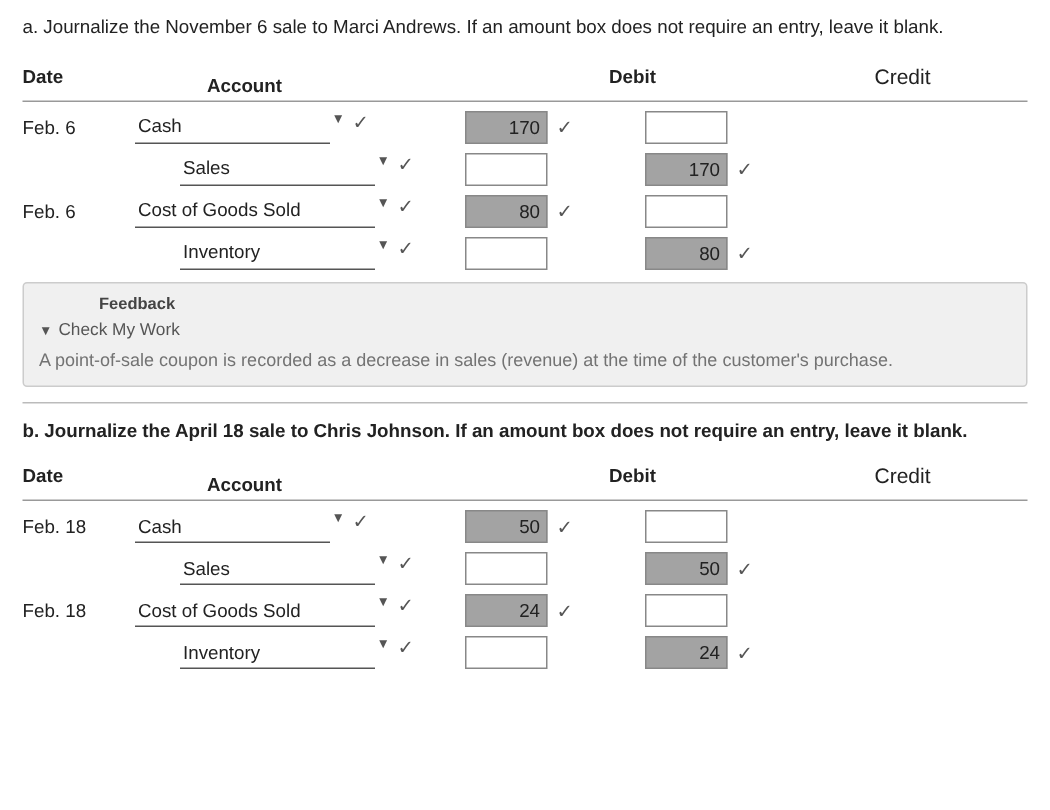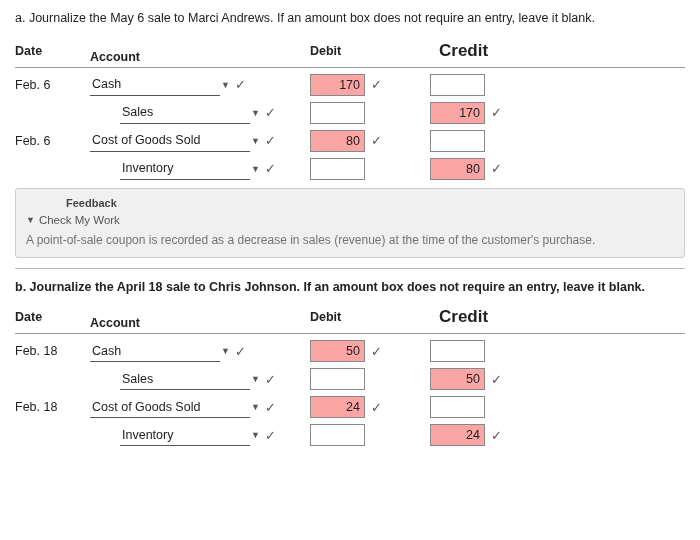--- a/index.html
+++ b/index.html
@@ -17,36 +17,36 @@
       margin-bottom: 10px;
       line-height: 1.4;
     }
     .journal-section { margin-bottom: 8px; }
     .header-row {
       display: flex;
       align-items: center;
       border-bottom: 1px solid #999;
       padding-bottom: 3px;
       margin-bottom: 6px;
+      gap: 48px;
     }
     .col-date { width: 75px; font-weight: bold; font-size: 12.5px; }
     .col-account { width: 220px; font-weight: bold; font-size: 12.5px; margin-top: 12px; }
     .col-debit { width: 129px; font-weight: bold; font-size: 12.5px; }
-    .col-credit { width: 100px; font-weight: bold; font-size: 17px; }
+    .col-credit { width: 100px; font-weight: normal; font-size: 14px; }
 
     .entry-row {
       display: flex;
       align-items: center;
       margin-bottom: 6px;
     }
     .date-cell { width: 75px; font-size: 12.5px; }
     .account-cell {
       width: 220px;
       display: flex;
-      align-items: center;
       gap: 3px;
     }
     .account-cell.indented { padding-left: 30px; }
     .debit-cell {
       width: 120px;
       display: flex;
       align-items: center;
       gap: 4px;
     }
     .credit-cell {
@@ -77,21 +77,21 @@
     .check-icon {
       color: #555;
       font-size: 13px;
       margin-left: 2px;
     }
 
     .amount-box {
       width: 55px;
       height: 22px;
       border: 1px solid #888;
-      background: #fca5a5;
+      background: #a3a3a3;
       font-size: 12.5px;
       text-align: right;
       padding: 0 4px;
       display: flex;
       align-items: center;
       justify-content: flex-end;
     }
     .amount-box.empty { background: #fff; }
 
     .feedback-box {
@@ -132,21 +132,21 @@
       font-size: 12.5px;
       font-weight: bold;
       margin-bottom: 8px;
       line-height: 1.4;
     }
   </style>
 </head>
 <body>
 
 <div class="journal-section">
-  <p class="instruction">a. Journalize the May 6 sale to Marci Andrews. If an amount box does not require an entry, leave it blank.</p>
+  <p class="instruction">a. Journalize the November 6 sale to Marci Andrews. If an amount box does not require an entry, leave it blank.</p>
 
   <div class="header-row">
     <div class="col-date">Date</div>
     <div class="col-account">Account</div>
     <div class="col-debit">Debit</div>
     <div class="col-credit">Credit</div>
   </div>
 
   <div class="entry-row">
     <div class="date-cell">Feb. 6</div>

